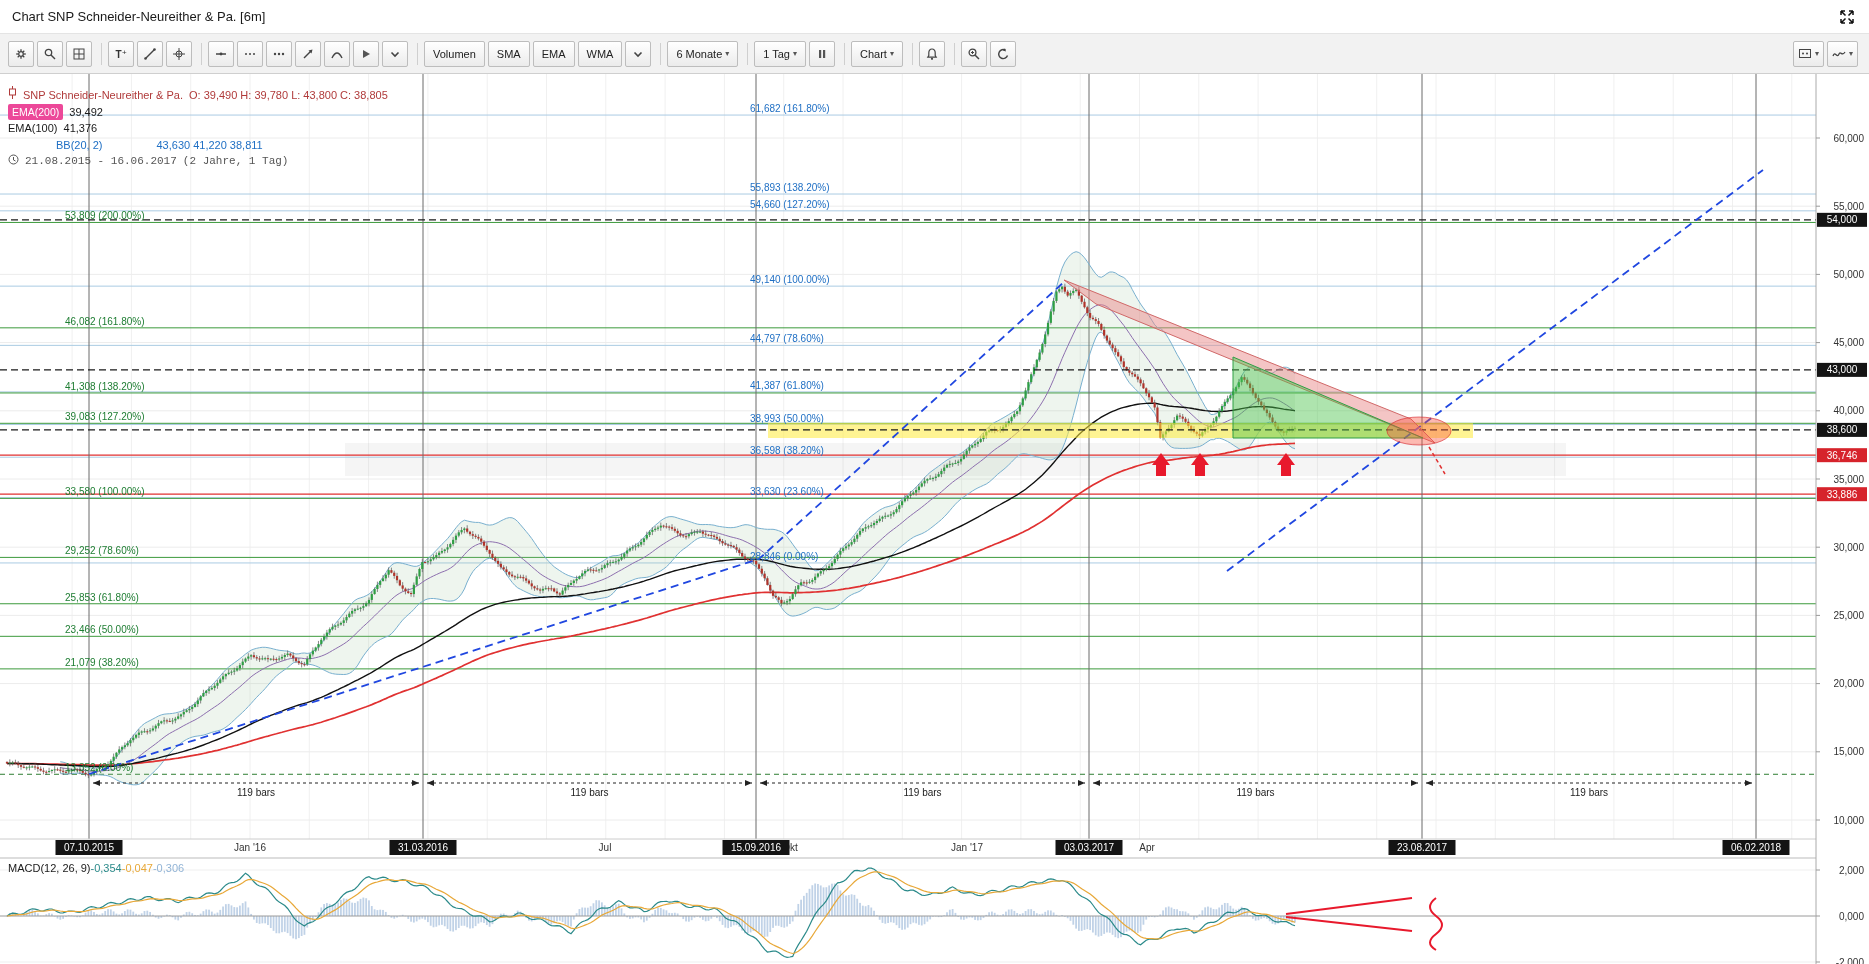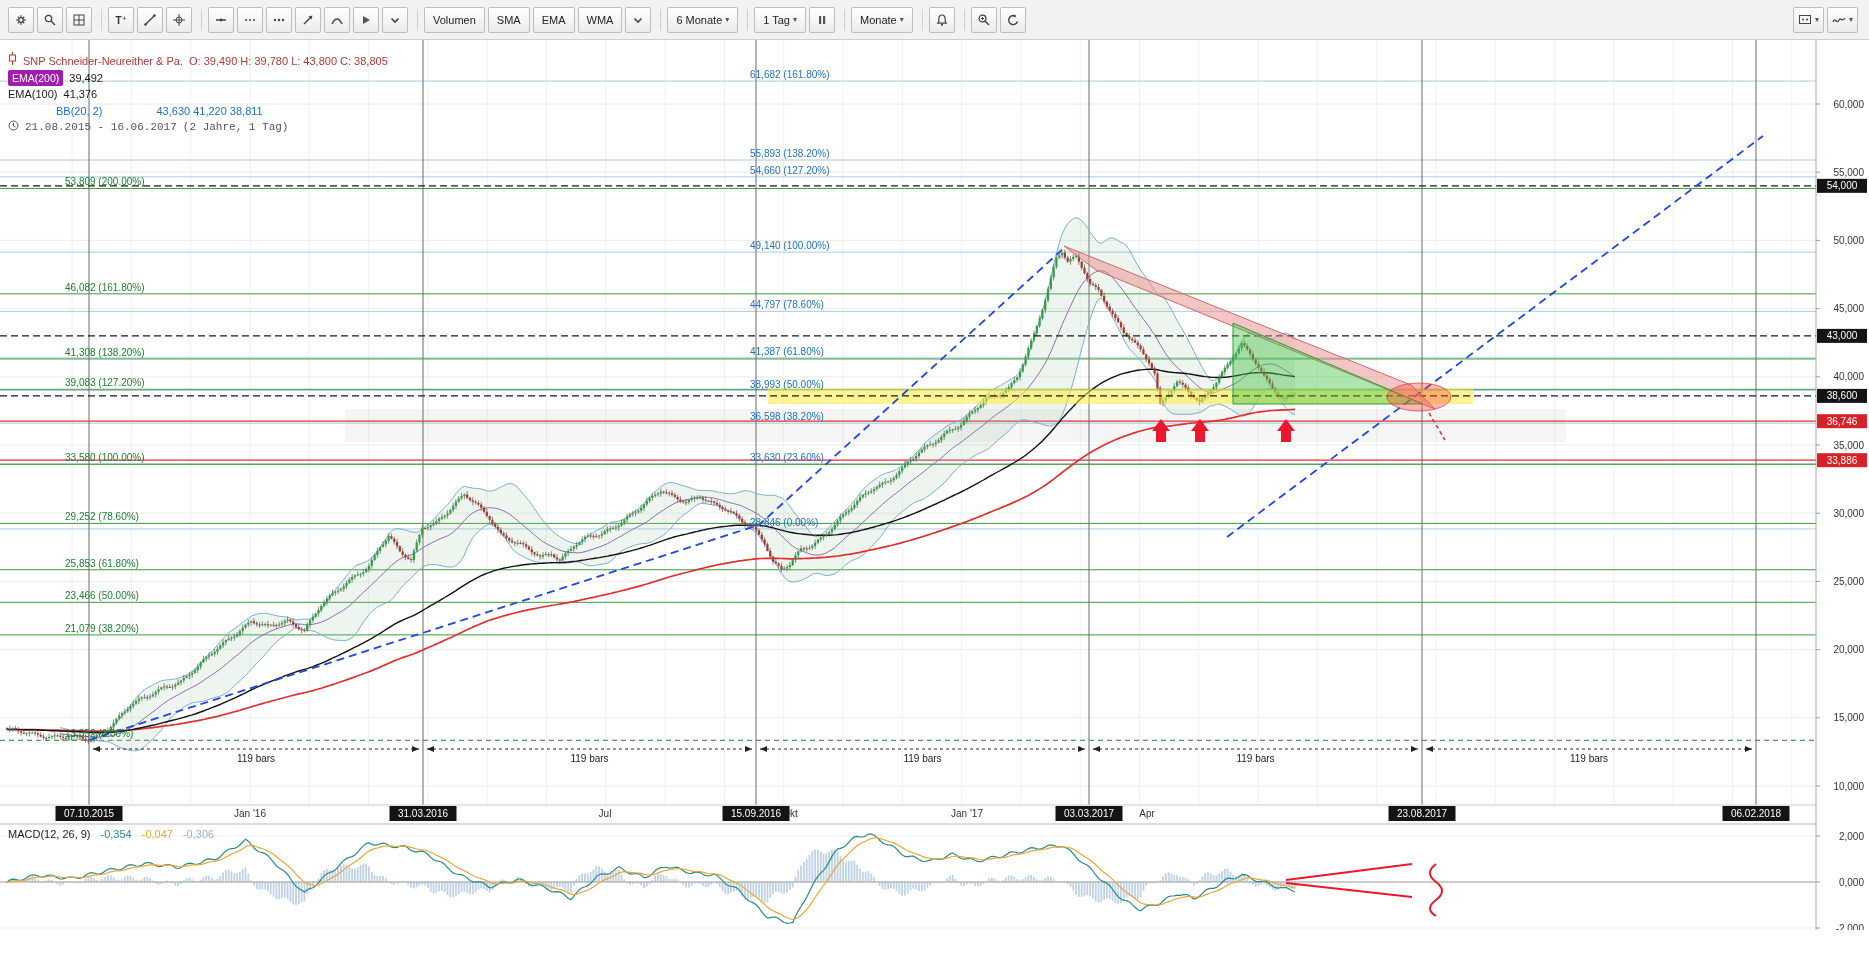--- a/index.html
+++ b/index.html
@@ -19,29 +19,37 @@
   .tb-btn .chev { font-size:8px; color:#555; }
   .tb-ic { display:inline-flex; }
   .tb-ic svg { display:block; }
   .tb-sep { width:1px; height:22px; background:#cfcfcf; margin:0 6px; display:inline-block; }
   .tb-right { margin-left:auto; display:flex; }
   .chart-wrap { position:relative; width:1869px; height:890px; }
   #chart-svg { position:absolute; left:0; top:0; }
   .legend { position:absolute; top:12px; left:8px; font-size:11px; line-height:16.5px; z-index:5; }
   .legend-row { display:flex; align-items:center; gap:6px; white-space:nowrap; }
   .c-red { color:#b03a3a; } .c-blk { color:#1a1a1a; } .c-blue { color:#1f6fc4;margin-left:48px; } .c-gray { color:#555;font-family:Liberation Mono, monospace; }
-  .pill { background:#a21caf; color:#fff; border-radius:2px; padding:0 4px; font-size:10.5px; }
+  .pill { background:#ec4899; color:#fff; border-radius:2px; padding:0 4px; font-size:10.5px; }
   .macd-legend { position:absolute; top:788px; left:8px; font-size:11px; z-index:5;
-                 display:flex; gap:10px; align-items:center; }
+                 display:flex; align-items:center; }
   .v-teal { color:#2b8a8a; } .v-orange { color:#e8a838; } .v-lblue { color:#92b4d6; }
 </style>
 </head>
 <body>
 
 <div class="app">
+  <div class="titlebar">
+    <span class="title">Chart SNP Schneider-Neureither &amp; Pa. [6m]</span>
+    <span class="win-icon">
+      <svg width="16" height="16" viewBox="0 0 16 16">
+          <path d="M2 2 L6 2 M2 2 L2 6 M2 2 L6.5 6.5 M14 2 L10 2 M14 2 L14 6 M14 2 L9.5 6.5 M2 14 L6 14 M2 14 L2 10 M2 14 L6.5 9.5 M14 14 L10 14 M14 14 L14 10 M14 14 L9.5 9.5" stroke="#111" stroke-width="1.5" fill="none"></path>
+        </svg>
+    </span>
+  </div>
   <div class="toolbar" id="toolbar">
       <button class="tb-btn">
         <span class="tb-ic">
           <svg width="14" height="14" viewBox="0 0 14 14">
             <circle cx="7" cy="7" r="2.3" fill="none" stroke="#444" stroke-width="1.3"></circle>
             <g stroke="#444" stroke-width="1.3">
               <line x1="7" y1="2.2" x2="7" y2="4.2"></line>
               <line x1="7" y1="9.8" x2="7" y2="11.8"></line>
               <line x1="2.2" y1="7" x2="4.2" y2="7"></line>
               <line x1="9.8" y1="7" x2="11.8" y2="7"></line>
@@ -184,21 +192,21 @@
       <button class="tb-btn">
         <span class="tb-ic">
           <svg width="14" height="14" viewBox="0 0 14 14">
             <rect x="4" y="3" width="2.2" height="8" fill="#555"></rect>
             <rect x="8" y="3" width="2.2" height="8" fill="#555"></rect>
           </svg>
         </span>
       </button>
       <span class="tb-sep"></span>
       <button class="tb-btn labeled">
-        <span>Monate</span>
+        <span>Chart</span>
         <span class="chev">▾</span>
       </button>
       <span class="tb-sep"></span>
       <button class="tb-btn">
         <span class="tb-ic">
           <svg width="14" height="14" viewBox="0 0 14 14">
             <path d="M7 2 C4.9 2 3.8 3.7 3.8 5.8 L3.8 8.6 L2.8 10.2 L11.2 10.2 L10.2 8.6 L10.2 5.8 C10.2 3.7 9.1 2 7 2 Z" fill="none" stroke="#444" stroke-width="1.2"></path>
             <circle cx="7" cy="11.8" r="1.1" fill="#444"></circle>
           </svg>
         </span>

